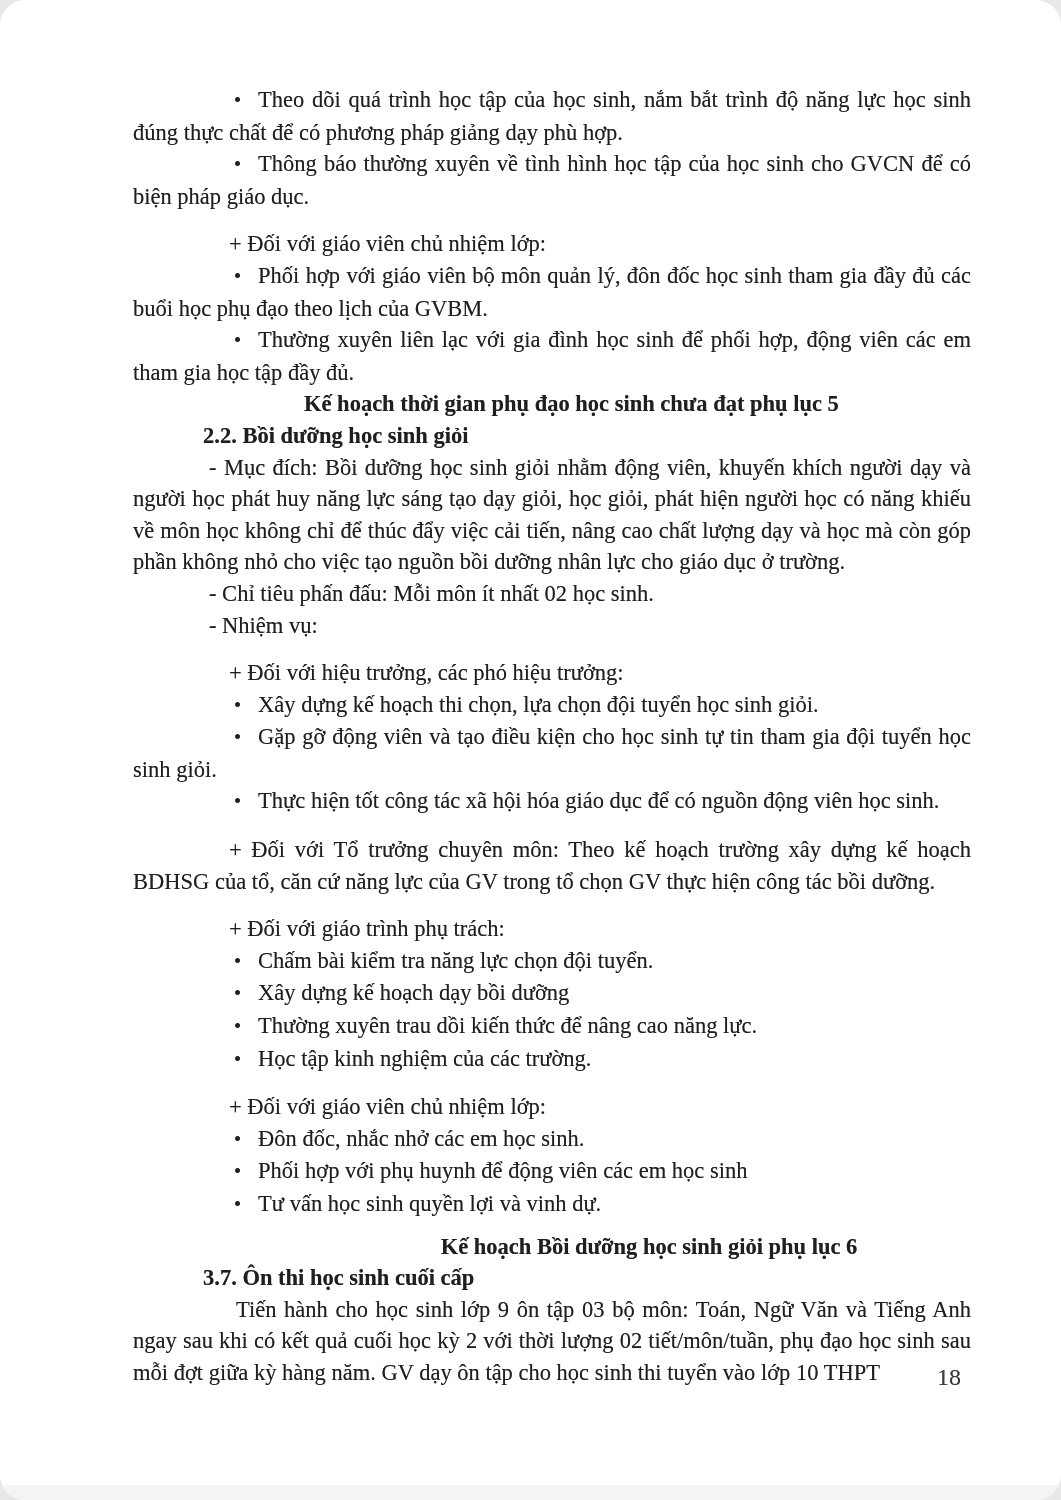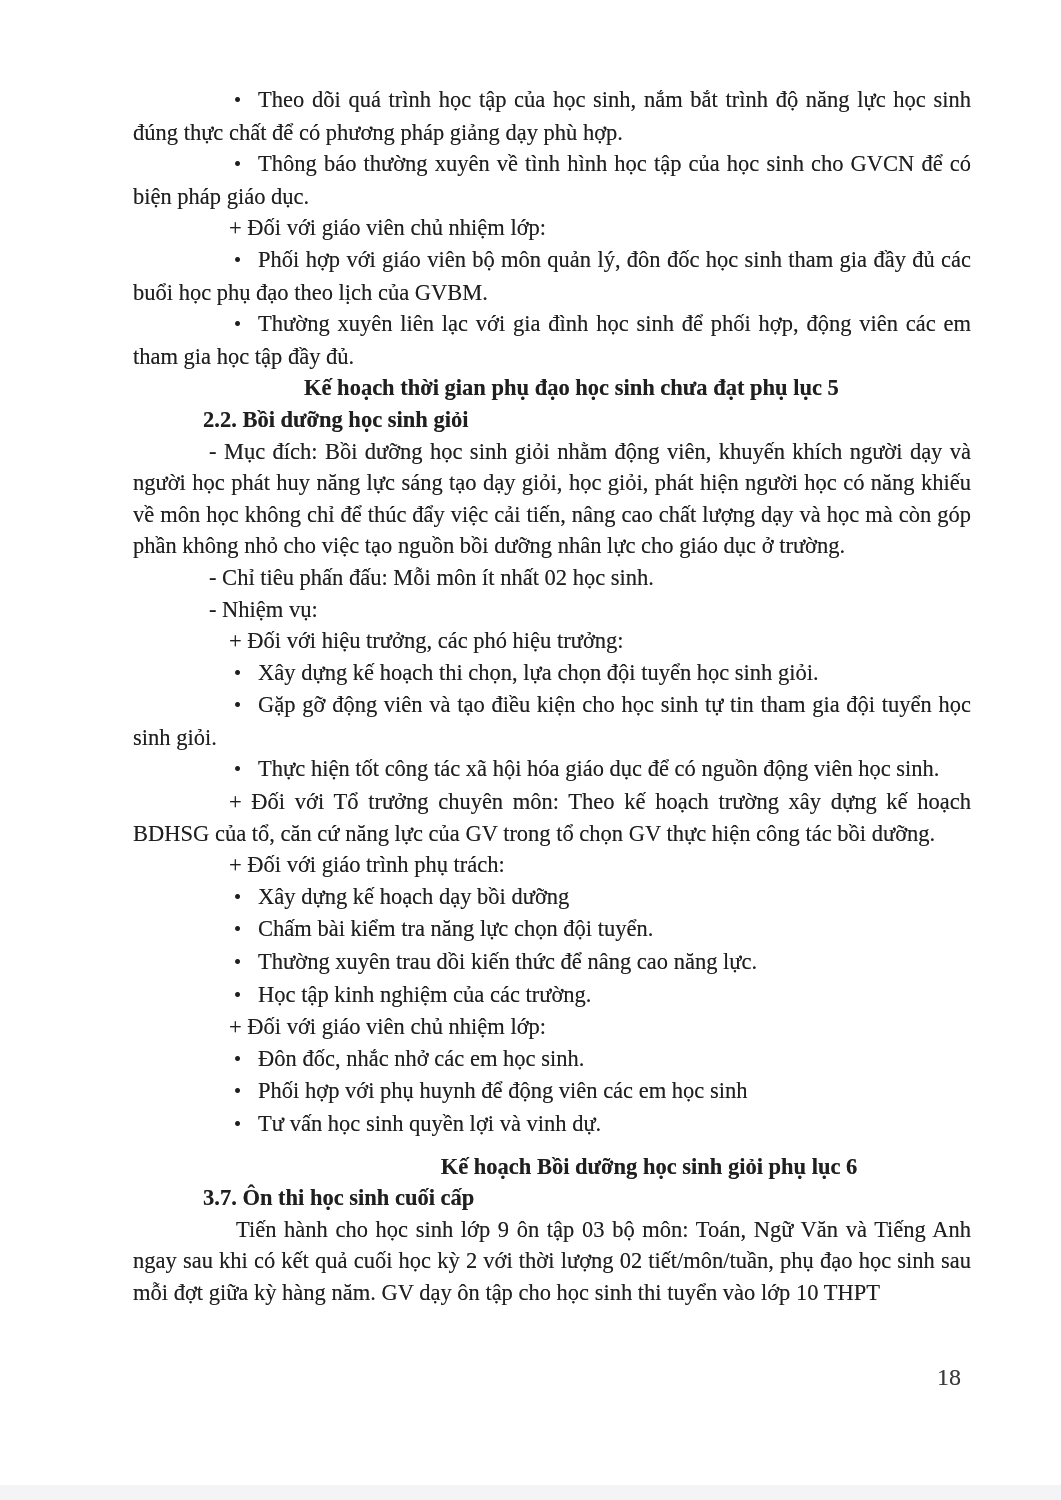--- a/index.html
+++ b/index.html
@@ -6,35 +6,36 @@
   html, body { margin: 0; padding: 0; background: #e8e8e8; }
   .page {
     position: relative;
     width: 1061px;
     height: 1500px;
     margin: 0 auto;
     background: #ffffff;
     overflow: hidden;
     font-family: "Liberation Serif", "DejaVu Serif", serif;
     color: #1f1f1f;
+    border-radius: 25px;
   }
   .content {
     position: absolute;
     left: 133px;
     top: 84px;
     width: 838px;
     font-size: 22.5px;
     line-height: 31.6px;
     text-align: justify;
     text-shadow: 0 0 0.5px rgba(40,40,40,0.55);
   }
   p.para { margin: 0; padding: 0; }
   p.bullet { text-indent: 101px; }
   .bullet-glyph { padding-right: 17px; font-size: 0.9em; }
-  p.plus { text-indent: 96px; }
+  p.plus { text-indent: 96px; margin-top: 16px; }
   p.dash { text-indent: 76px; }
   p.heading { font-weight: bold; text-indent: 70px; text-align: left; }
   p.annex5 { font-weight: bold; text-indent: 171px; text-align: left; }
   p.annex6 { font-weight: bold; text-indent: 194px; text-align: center; margin-top: 10px; }
   p.body { text-indent: 103px; }
   .page-number {
     position: absolute;
     right: 100px;
     top: 1364px;
     font-size: 24px;
@@ -65,22 +66,22 @@
         <p class="para heading">2.2. Bồi dưỡng học sinh giỏi</p>
         <p class="para dash">- Mục đích: Bồi dưỡng học sinh giỏi nhằm động viên, khuyến khích người dạy và người học phát huy năng lực sáng tạo dạy giỏi, học giỏi, phát hiện người học có năng khiếu về môn học không chỉ để thúc đẩy việc cải tiến, nâng cao chất lượng dạy và học mà còn góp phần không nhỏ cho việc tạo nguồn bồi dưỡng nhân lực cho giáo dục ở trường.</p>
         <p class="para dash">- Chỉ tiêu phấn đấu: Mỗi môn ít nhất 02 học sinh.</p>
         <p class="para dash">- Nhiệm vụ:</p>
         <p class="para plus">+ Đối với hiệu trưởng, các phó hiệu trưởng:</p>
         <p class="para bullet"><span class="bullet-glyph">•</span>Xây dựng kế hoạch thi chọn, lựa chọn đội tuyển học sinh giỏi.</p>
         <p class="para bullet"><span class="bullet-glyph">•</span>Gặp gỡ động viên và tạo điều kiện cho học sinh tự tin tham gia đội tuyển học sinh giỏi.</p>
         <p class="para bullet"><span class="bullet-glyph">•</span>Thực hiện tốt công tác xã hội hóa giáo dục để có nguồn động viên học sinh.</p>
         <p class="para plus">+ Đối với Tổ trưởng chuyên môn: Theo kế hoạch trường xây dựng kế hoạch BDHSG của tổ, căn cứ năng lực của GV trong tổ chọn GV thực hiện công tác bồi dưỡng.</p>
         <p class="para plus">+ Đối với giáo trình phụ trách:</p>
+        <p class="para bullet"><span class="bullet-glyph">•</span>Chấm bài kiểm tra năng lực chọn đội tuyển.</p>
         <p class="para bullet"><span class="bullet-glyph">•</span>Xây dựng kế hoạch dạy bồi dưỡng</p>
-        <p class="para bullet"><span class="bullet-glyph">•</span>Chấm bài kiểm tra năng lực chọn đội tuyển.</p>
         <p class="para bullet"><span class="bullet-glyph">•</span>Thường xuyên trau dồi kiến thức để nâng cao năng lực.</p>
         <p class="para bullet"><span class="bullet-glyph">•</span>Học tập kinh nghiệm của các trường.</p>
         <p class="para plus">+ Đối với giáo viên chủ nhiệm lớp:</p>
         <p class="para bullet"><span class="bullet-glyph">•</span>Đôn đốc, nhắc nhở các em học sinh.</p>
         <p class="para bullet"><span class="bullet-glyph">•</span>Phối hợp với phụ huynh để động viên các em học sinh</p>
         <p class="para bullet"><span class="bullet-glyph">•</span>Tư vấn học sinh quyền lợi và vinh dự.</p>
         <p class="para annex6">Kế hoạch Bồi dưỡng học sinh giỏi phụ lục 6</p>
         <p class="para heading">3.7.  Ôn thi học sinh cuối cấp</p>
         <p class="para body">Tiến hành cho học sinh lớp 9 ôn tập 03 bộ môn: Toán, Ngữ Văn và Tiếng Anh ngay sau khi có kết quả cuối học kỳ 2 với thời lượng 02 tiết/môn/tuần,  phụ đạo học sinh sau mỗi đợt giữa kỳ hàng năm. GV dạy ôn tập cho học sinh thi tuyển vào lớp 10 THPT</p>
       </div>

